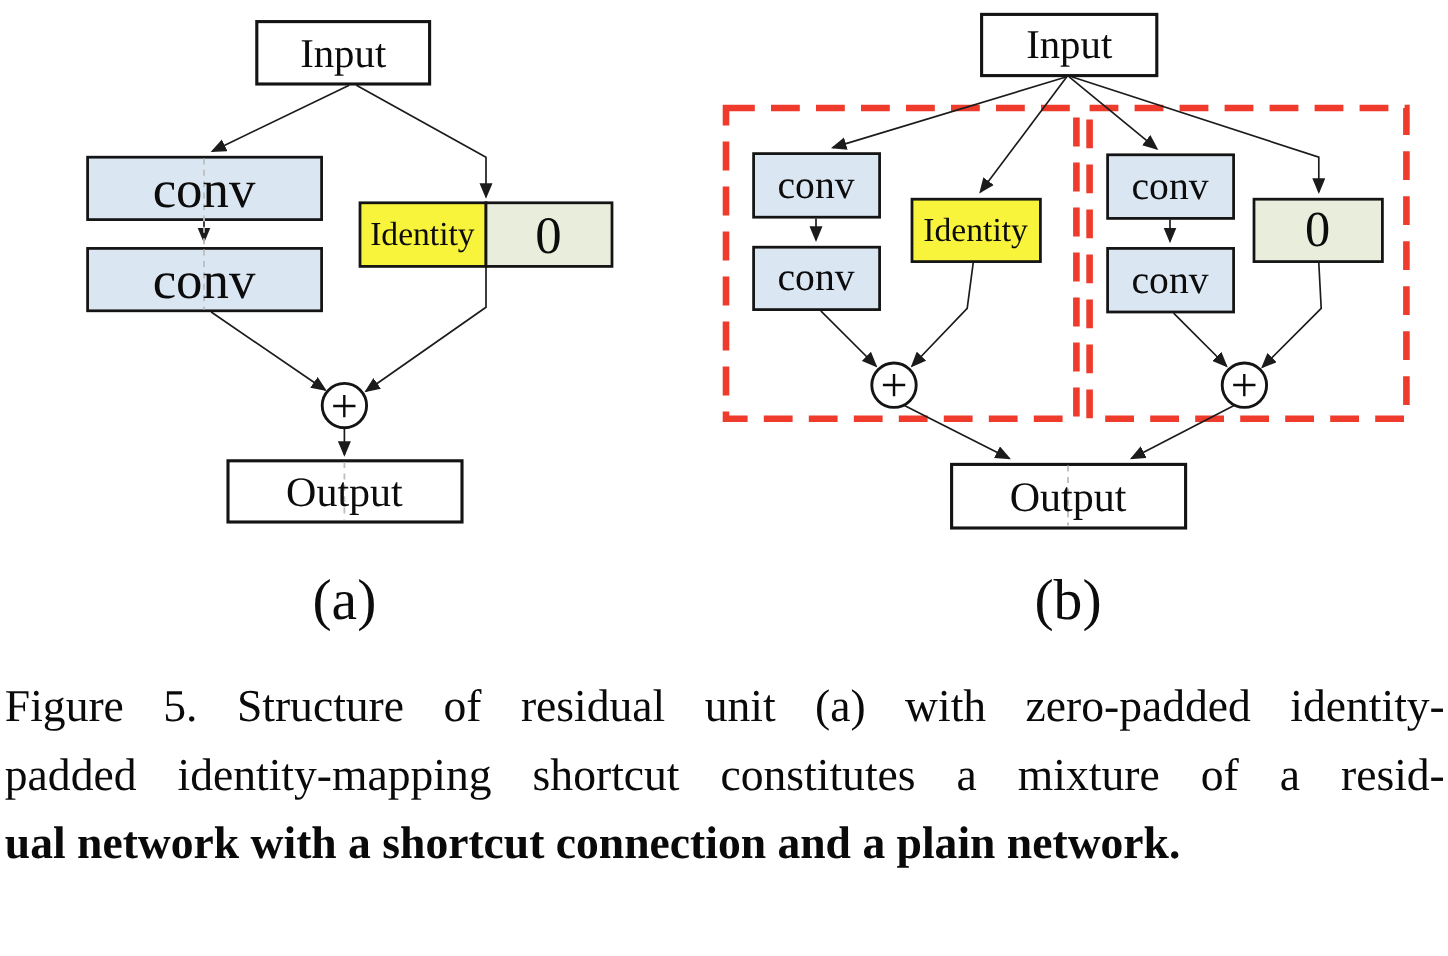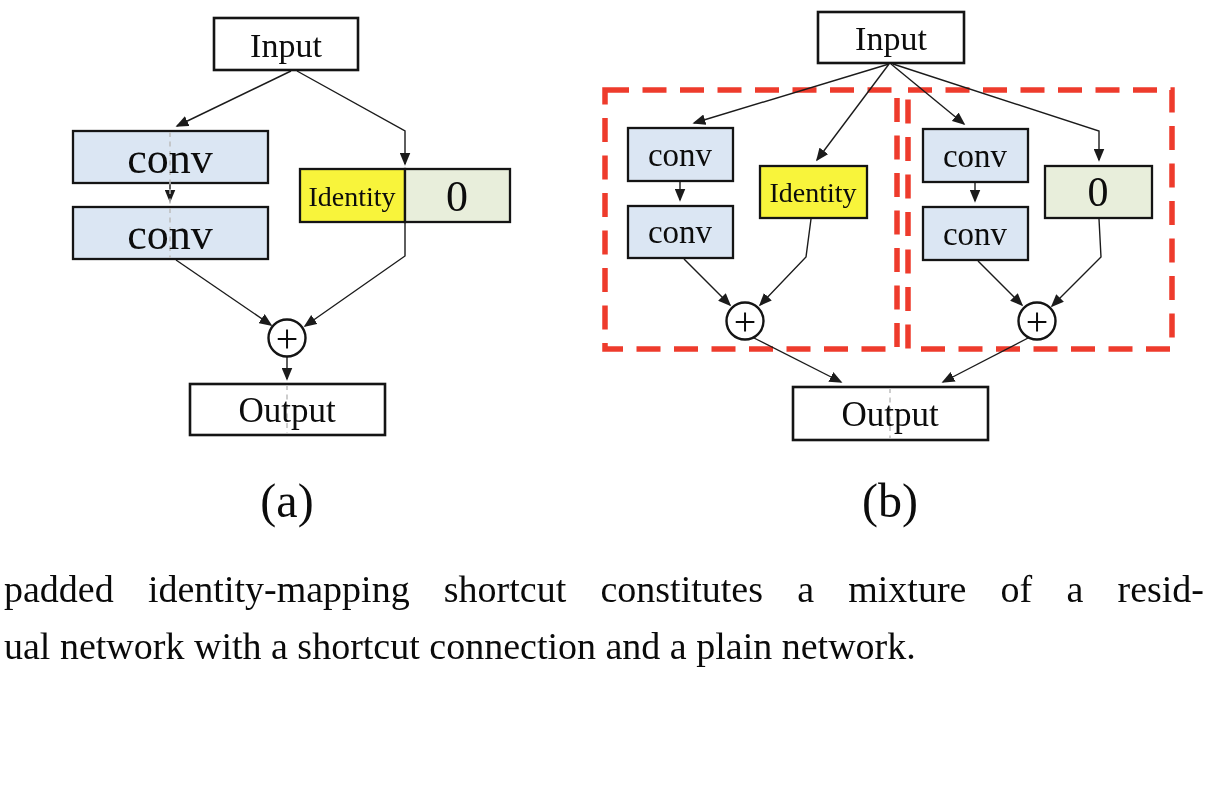--- a/index.html
+++ b/index.html
@@ -19,21 +19,21 @@
   .t-id{font-size:28px;}
   .t-zero-a{font-size:44px;}
   .t-zero-b{font-size:42px;}
   .t-out{font-size:35px;}
   .t-plus{font-size:40px;}
   .t-label{font-size:48px;}
   .caption{position:absolute;left:4px;right:3px;top:561px;
            font-family:"Liberation Serif","DejaVu Serif",serif;
            font-size:38px;line-height:57px;color:#0a0a0a;}
   .cap-line{text-align:justify;text-align-last:justify;}
-  .cap-line:last-child{text-align-last:left;}
+  .cap-line:last-child{text-align-last:left;font-weight:bold;}
 </style>
 </head>
 <body>
 
 <svg width="1207" height="545" viewBox="0 0 1207 545">
   <defs>
     <marker id="ah" markerUnits="userSpaceOnUse" markerWidth="13" markerHeight="11" viewBox="0 0 12 10" refX="10.5" refY="5" orient="auto">
       <path d="M0,0 L12,5 L0,10 z" fill="#1b1b1b"></path>
     </marker>
   </defs>
@@ -117,15 +117,16 @@
 
     <rect class="node-rect" x="793" y="387" width="195" height="53"></rect>
     <line class="guide" x1="890" y1="388" x2="890" y2="438"></line>
     <text class="t-out" x="890" y="414">Output</text>
 
     <text class="t-label" x="890" y="500">(b)</text>
   </g>
 </svg>
 
 <div class="caption">
+  <div class="cap-line">Figure 5. Structure of residual unit (a) with zero-padded identity-</div>
   <div class="cap-line">padded identity-mapping shortcut constitutes a mixture of a resid-</div>
   <div class="cap-line">ual network with a shortcut connection and a plain network.</div>
 </div>
 
 </body></html>

